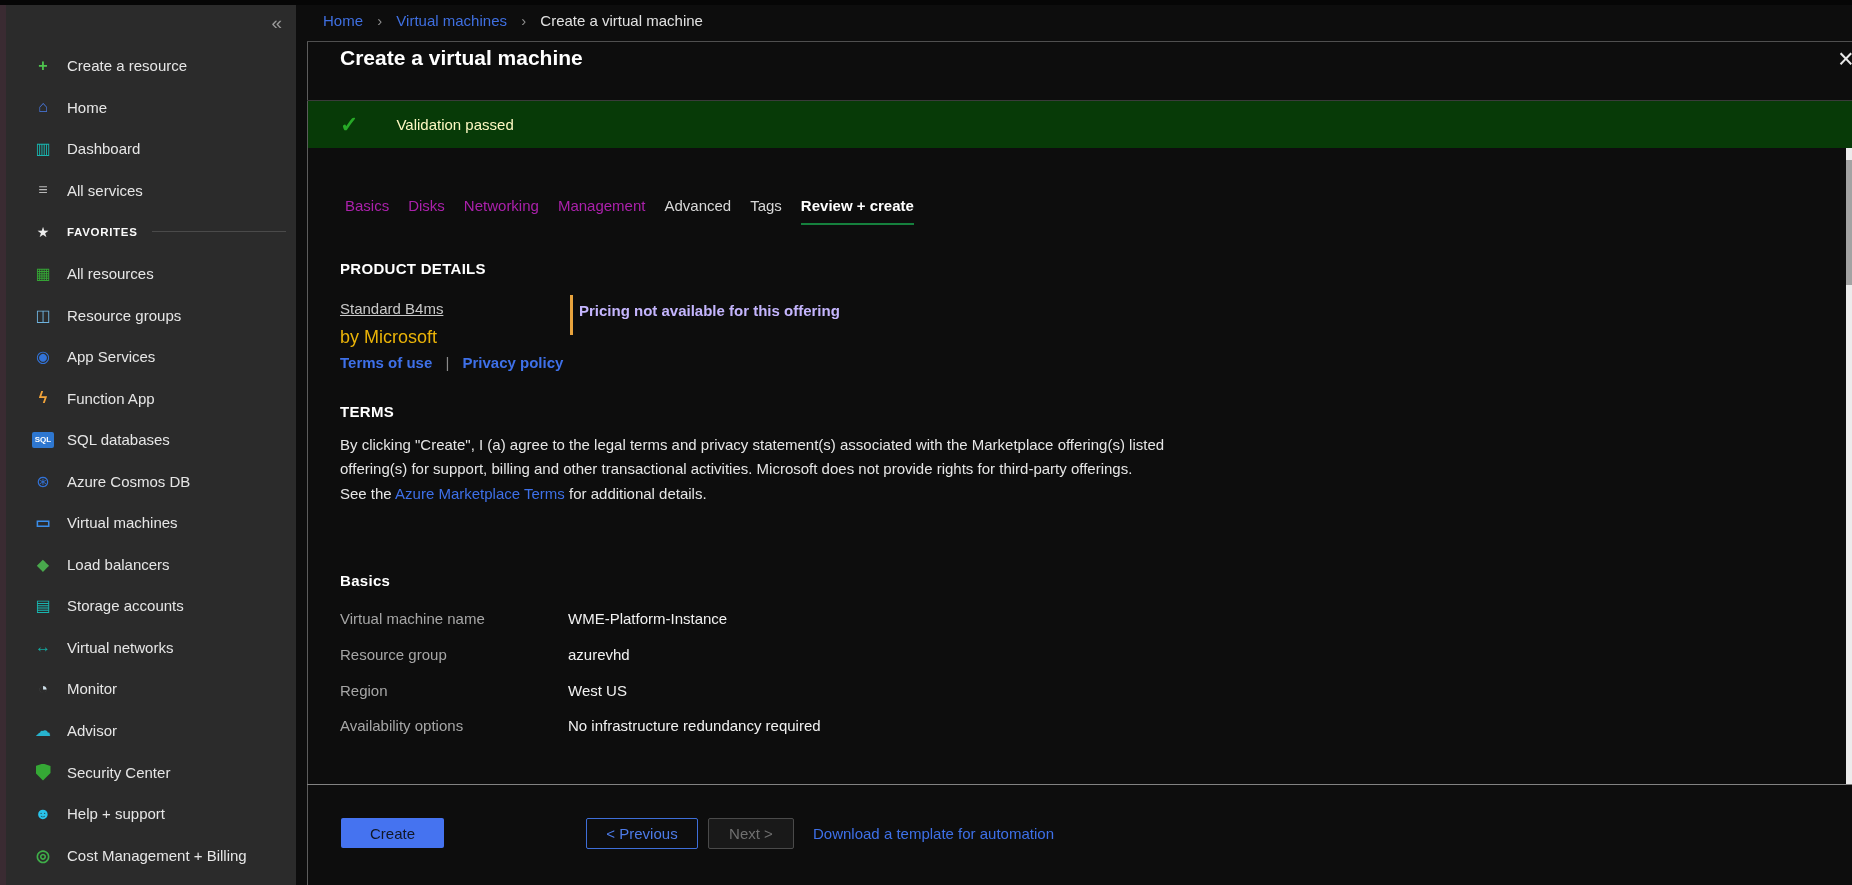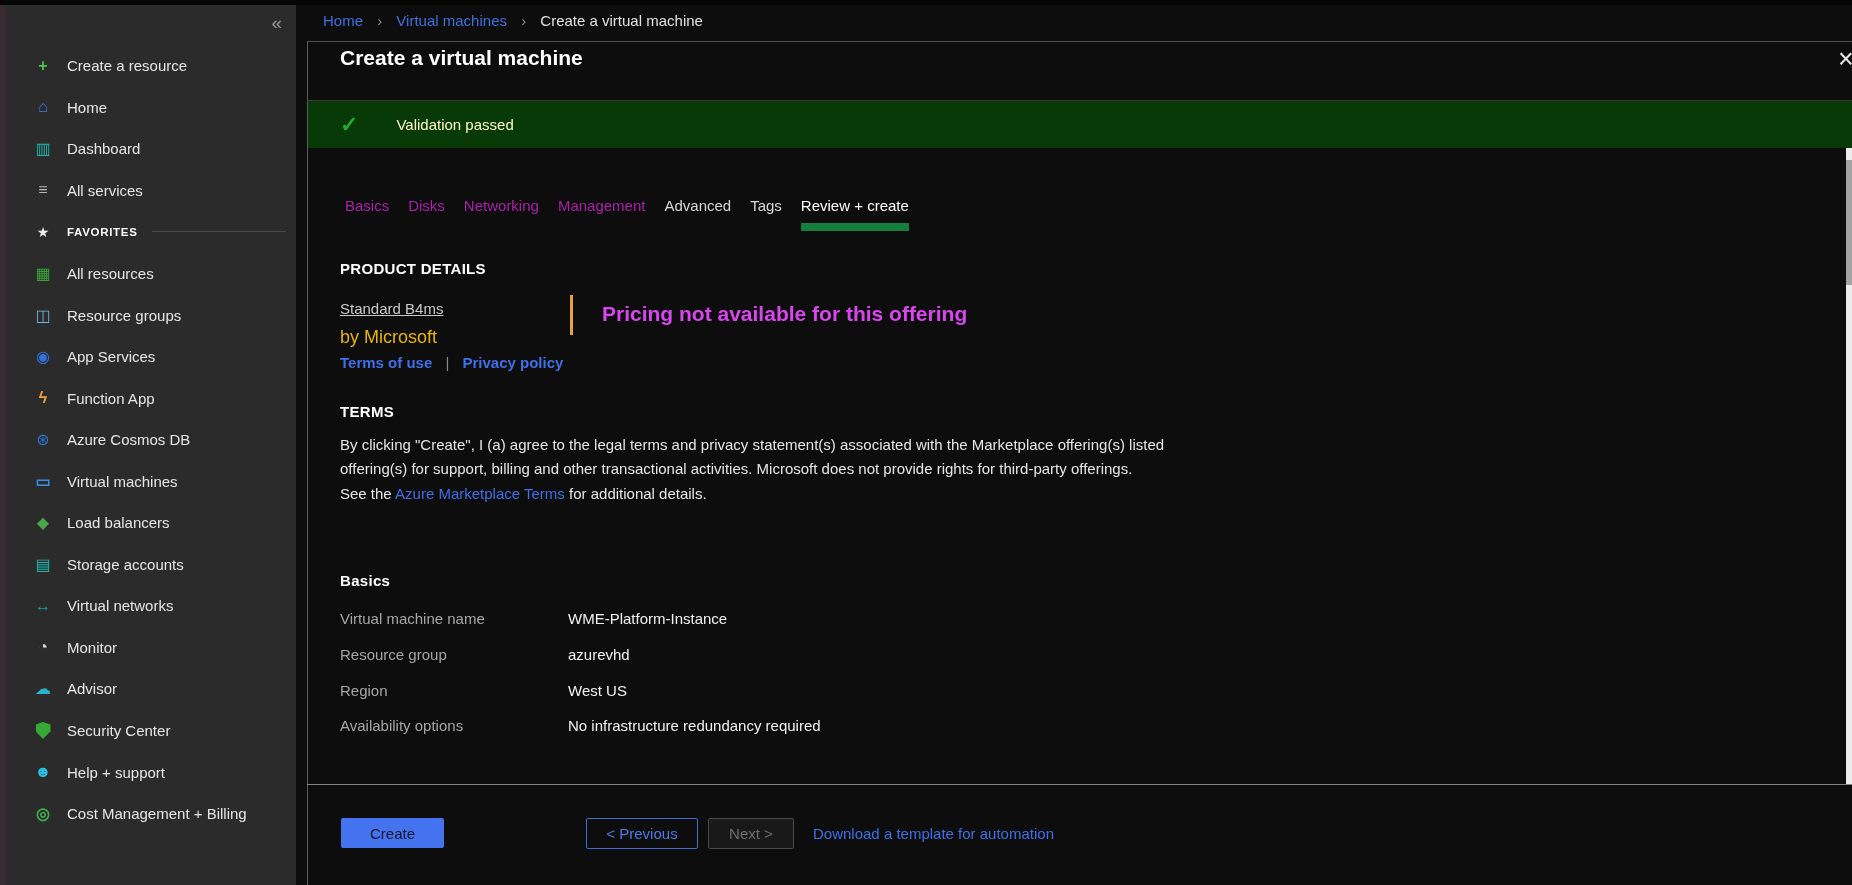--- a/index.html
+++ b/index.html
@@ -48,33 +48,33 @@
   #banner { left:308px; top:101px; width:1544px; height:47px; background:#073a07;
       display:flex; align-items:center; }
   #banner-check { margin-left:32px; color:#27a927; font-size:22px; font-weight:bold; }
   #banner-text { margin-left:38px; color:#fef9c3; font-size:15px; }
 
   
   #tabs { left:345px; top:197px; display:flex; gap:19px; font-size:15px; }
   .tab { padding-bottom:9px; cursor:pointer; white-space:nowrap; }
   .tab.visited { color:#ab21ab; }
   .tab.plain { color:#d8d8d8; }
-  .tab.active { color:#ffffff; font-weight:400; border-bottom:8px solid #15803d; }
+  .tab.active { color:#ffffff; font-weight:700; border-bottom:2px solid #15803d; }
 
   
   .section-heading { font-size:15px; font-weight:600; color:#ffffff; letter-spacing:.02em; }
   #product-heading { left:340px; top:260px; }
   #product-name { left:340px; top:300px; font-size:15px; color:#c9c9c9;text-decoration:underline; }
   #product-publisher { left:340px; top:327px; font-size:18px; color:#eab308; }
   #product-links { left:340px; top:354px; font-size:15px; }
   .link { color:#3e70e8; cursor:pointer; }
   .link.semibold { font-weight:600; }
   .pipe { color:#8a8a8a; margin:0 9px; }
   #pricing-bar { left:570px; top:295px; width:3px; height:40px; background:#e8a33d; }
-  #pricing-text { left:602px; top:302px; font-size:21px; font-weight:bold; color:#d946ef; }
+  #pricing-text { left:579px; top:302px; font-size:15px; font-weight:bold; color:#c4b5fd; }
 
   #terms-heading { left:340px; top:403px; }
   #terms-para { left:340px; top:433px; width:1100px; font-size:15px; color:#e6e6e6; line-height:24.3px; }
 
   #basics-heading { left:340px; top:572px; }
   #basics-rows { left:340px; top:601px; width:950px; }
   .b-row { height:35.7px; display:flex; align-items:center; }
   .b-label { width:228px; font-size:15px; color:#a6a6a6; }
   .b-value { font-size:15px; color:#f1f1f1; }
 
@@ -134,20 +134,24 @@
     </div>
     <div class="nav-item">
       <span class="nav-icon" data-icon="globe-icon" style="color: rgb(50, 115, 217);">◉</span>
       <span class="nav-label">App Services</span>
     </div>
     <div class="nav-item">
       <span class="nav-icon bold-glyph" data-icon="lightning-icon" style="color: rgb(242, 164, 58);">ϟ</span>
       <span class="nav-label">Function App</span>
     </div>
     <div class="nav-item">
+      <span class="nav-icon" data-icon="database-icon" style="color: rgb(46, 119, 208);">SQL</span>
+      <span class="nav-label">SQL databases</span>
+    </div>
+    <div class="nav-item">
       <span class="nav-icon" data-icon="planet-icon" style="color: rgb(50, 115, 217);">⊛</span>
       <span class="nav-label">Azure Cosmos DB</span>
     </div>
     <div class="nav-item">
       <span class="nav-icon bold-glyph" data-icon="vm-monitor-icon" style="color: rgb(59, 141, 232);">▭</span>
       <span class="nav-label">Virtual machines</span>
     </div>
     <div class="nav-item">
       <span class="nav-icon" data-icon="diamond-icon" style="color: rgb(73, 168, 76);">◆</span>
       <span class="nav-label">Load balancers</span>

